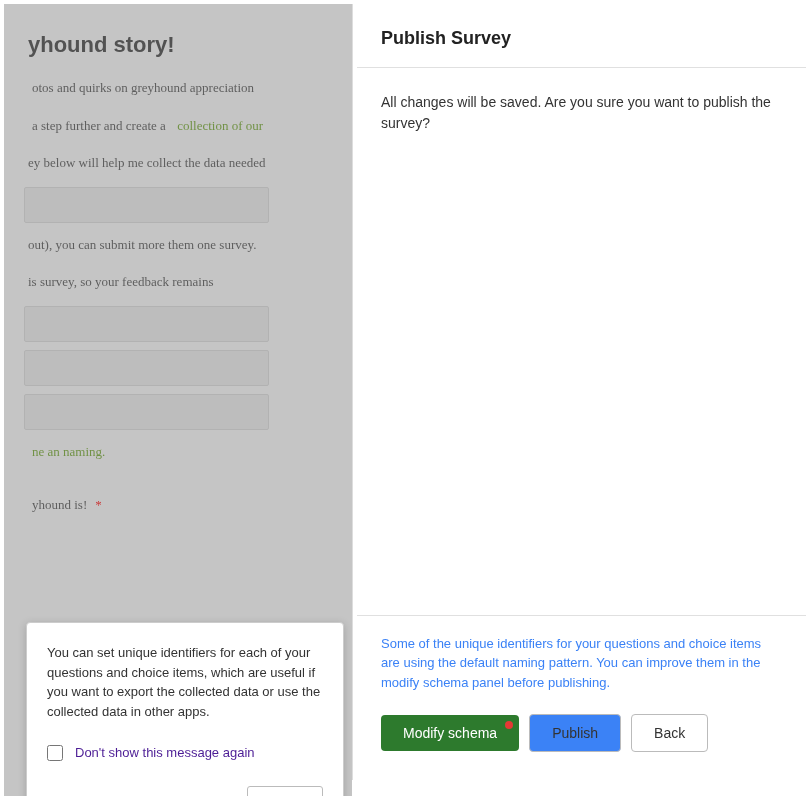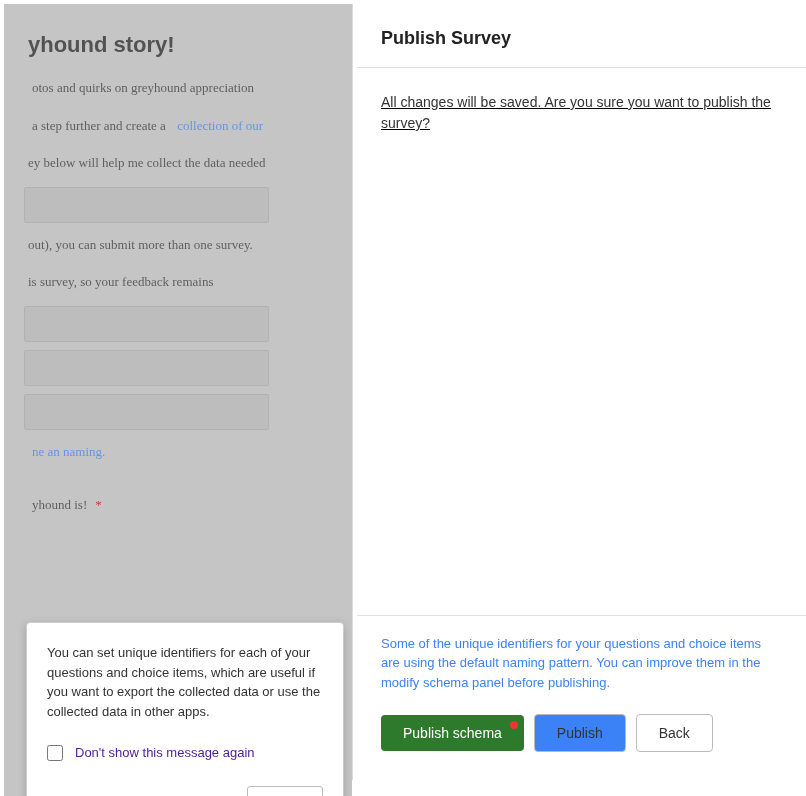--- a/index.html
+++ b/index.html
@@ -38,21 +38,21 @@
 
     .left-content p {
       font-size: 13px;
       line-height: 1.5;
       margin-bottom: 10px;
       color: #333;
       font-family: Liberation Serif, serif;
     }
 
     .left-content a {
-      color: #3b82f6;
+      color: #4d7c0f;
       text-decoration: none;
     }
 
     .left-content .input-field {
       width: 245px;
       height: 36px;
       background: #bbb;
       border: 1px solid #aaa;
       margin-bottom: 8px;
       border-radius: 2px;
@@ -81,21 +81,20 @@
 
     .right-panel-header h3 {
       font-size: 18px;
       font-weight: 600;
       color: #222;
     }
 
     .right-panel-body {
       flex: 1;
       padding: 20px 20px;
-      text-decoration: underline;
     }
 
     .right-panel-body p {
       font-size: 14px;
       color: #333;
       line-height: 1.5;
     }
 
     .right-panel-footer {
       padding: 14px 20px 20px 20px;
@@ -219,21 +218,21 @@
   <div class="left-content">
     <h2>yhound story!</h2>
     <p>
       <span>otos and quirks on greyhound appreciation</span>
     </p>
     <p>
       <span>a step further and create a</span>&nbsp;<a>collection of our</a>
     </p>
     <p>ey below will help me collect the data needed</p>
     <div class="input-field"></div>
-    <p>out), you can submit more than one survey.</p>
+    <p>out), you can submit more them one survey.</p>
     <p>is survey, so your feedback remains</p>
     <div class="input-field"></div>
     <div class="input-field"></div>
     <div class="input-field"></div>
     <p><a>ne an naming.</a></p>
     <br>
     <p>
       <span>yhound is!</span><span class="required">*</span>
     </p>
   </div>
@@ -243,21 +242,21 @@
   <div class="right-panel-header">
     <h3>Publish Survey</h3>
   </div>
   <div class="right-panel-body">
     <p>All changes will be saved. Are you sure you want to publish the survey?</p>
   </div>
   <div class="right-panel-footer">
     <p class="footer-message">Some of the unique identifiers for your questions and choice items are using the default naming pattern. You can improve them in the modify schema panel before publishing.</p>
     <div class="footer-buttons">
       <button class="btn-modify-schema">
-        <span>Publish schema</span>
+        <span>Modify schema</span>
         <span class="red-dot"></span>
       </button>
       <button class="btn-publish">Publish</button>
       <button class="btn-back">Back</button>
     </div>
   </div>
 </div>
 
 <div class="tooltip-popup">
   <p>You can set unique identifiers for each of your questions and choice items, which are useful if you want to export the collected data or use the collected data in other apps.</p>

